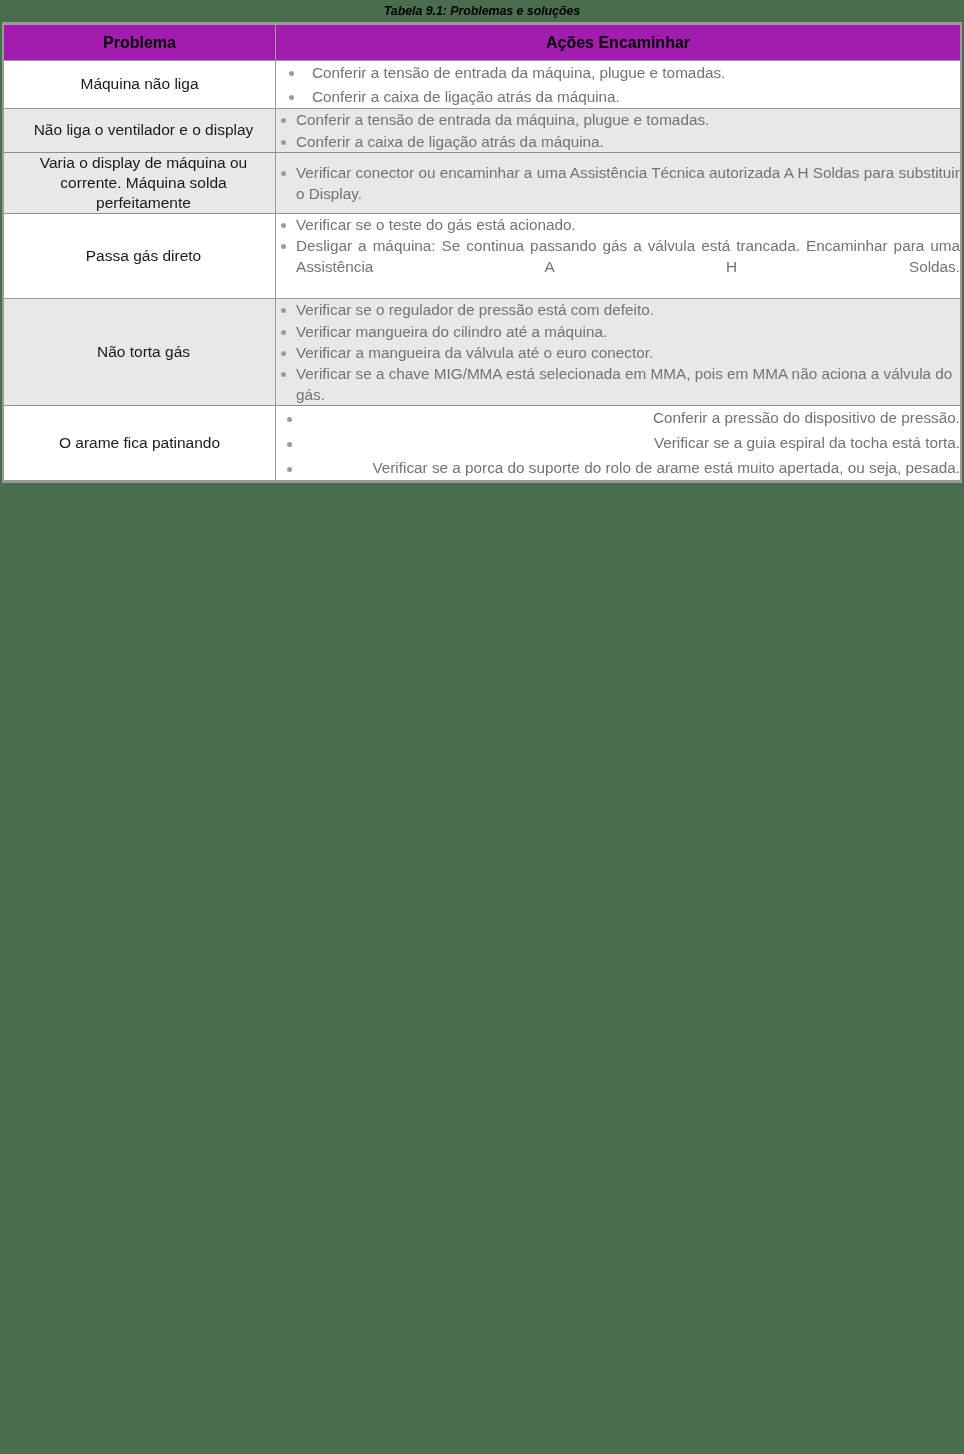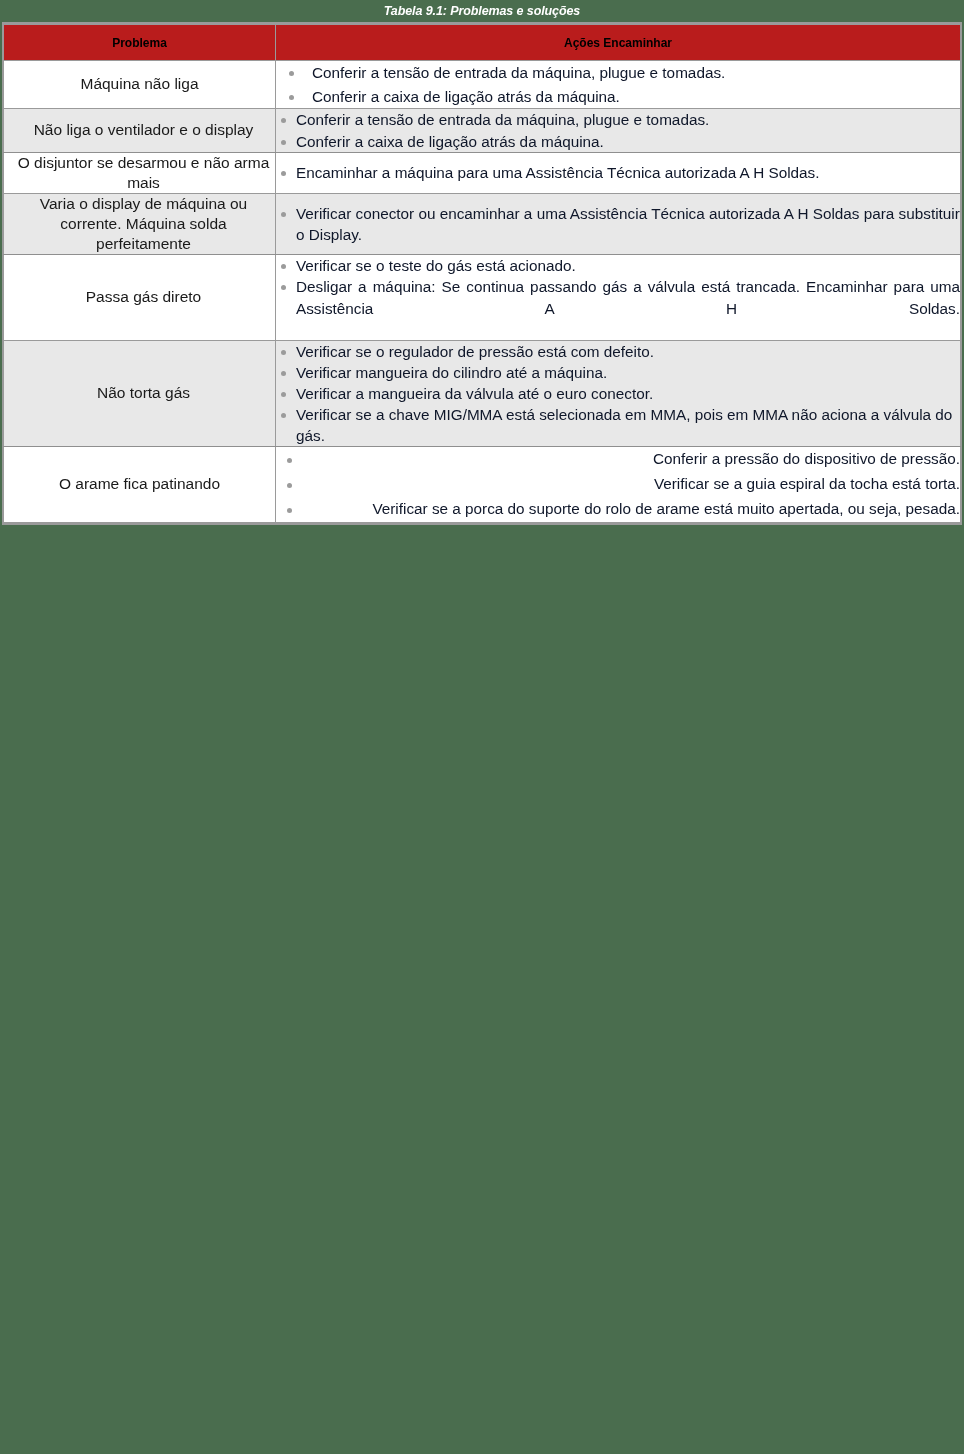--- a/index.html
+++ b/index.html
@@ -27,21 +27,21 @@
     position: absolute;
     top: 0;
     left: 0;
     width: 964px;
     height: 22px;
     line-height: 22px;
     text-align: center;
     font-weight: bold;
     font-style: italic;
     font-size: 12.5px;
-    color: #ffffff;
+    color: #000000;
     letter-spacing: -0.1px;
     white-space: nowrap;
   }
 
   
   .table-wrap {
     position: absolute;
     top: 22px;
     left: 2px;
     width: 960px;
@@ -62,22 +62,22 @@
 
   table.tbl th,
   table.tbl td {
     border: 1px solid #9a9a9a;
     vertical-align: middle;
     padding: 0;
   }
 
   
   thead th {
-    background: #b91c1c;
-    font-size: 12px;
+    background: #a21caf;
+    font-size: 16px;
     font-weight: bold;
     color: #000;
     text-align: center;
     height: 36px;
     padding: 4px 6px;
     border-bottom: 2px solid #8f8f8f;
   }
 
   
   td.prob {
@@ -95,21 +95,21 @@
   }
 
   ul.acts {
     list-style: none;
     margin: 0;
     padding: 0;
   }
   ul.acts li {
     position: relative;
     font-size: 15.3px;
-    color: #0f172a;
+    color: #737373;
     line-height: 1.45;
     padding-left: 20px;
     margin: 0;
   }
   ul.acts li::before {
     content: "";
     position: absolute;
     left: 5px;
     top: 9px;
     width: 5px;
@@ -171,28 +171,20 @@
           </tr>
           <tr class="shade tight">
             <td class="prob">Não liga o ventilador e o display</td>
             <td class="acao">
               <ul class="acts">
                 <li>Conferir a tensão de entrada da máquina, plugue e tomadas.</li>
                 <li>Conferir a caixa de ligação atrás da máquina.</li>
               </ul>
             </td>
           </tr>
-          <tr class="plain tight">
-            <td class="prob">O disjuntor se desarmou e não arma mais</td>
-            <td class="acao">
-              <ul class="acts">
-                <li>Encaminhar a máquina para uma Assistência Técnica autorizada A H Soldas.</li>
-              </ul>
-            </td>
-          </tr>
           <tr class="shade tight">
             <td class="prob">Varia o display de máquina ou corrente. Máquina solda perfeitamente</td>
             <td class="acao">
               <ul class="acts">
                 <li>Verificar conector ou encaminhar a uma Assistência Técnica autorizada A H Soldas para substituir o Display.</li>
               </ul>
             </td>
           </tr>
           <tr class="plain tight">
             <td class="prob">Passa gás direto</td>

